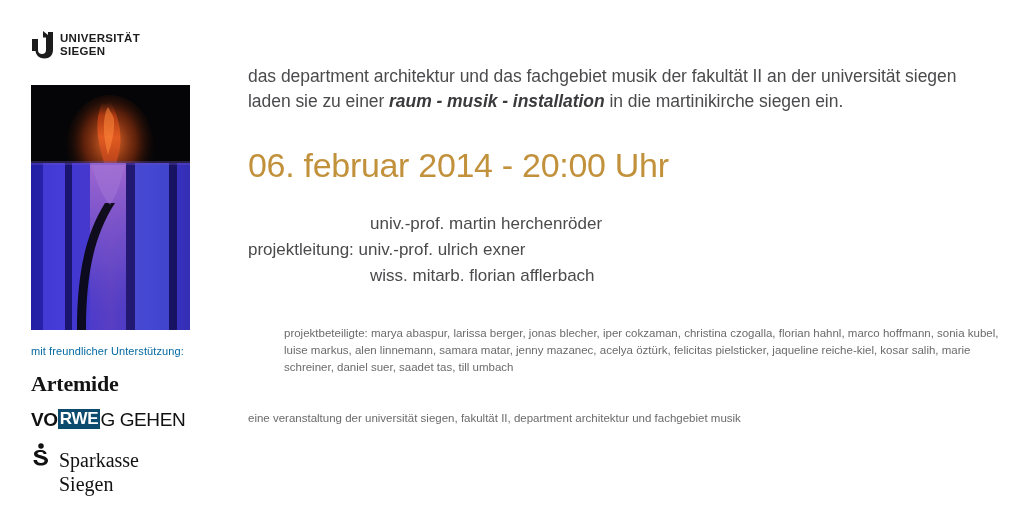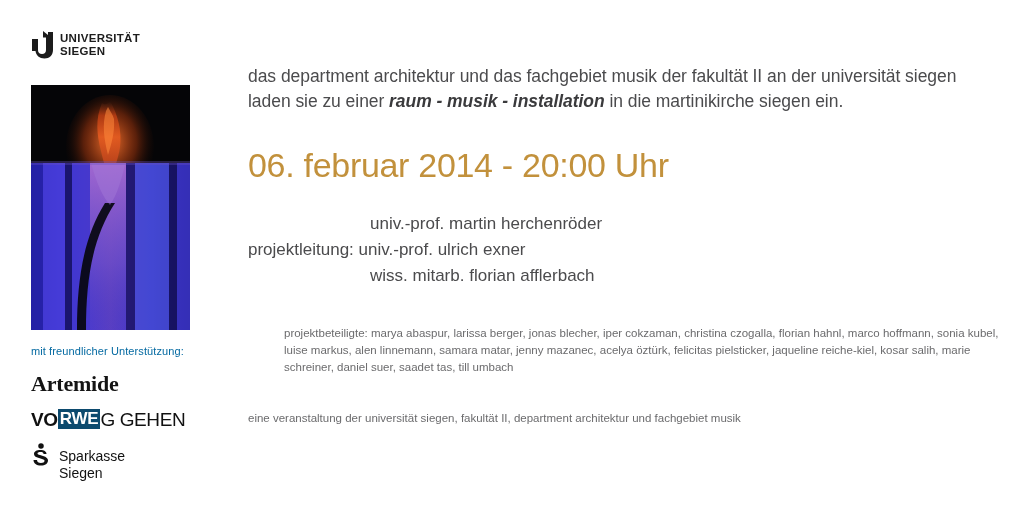--- a/index.html
+++ b/index.html
@@ -148,22 +148,23 @@
     height: 28px;
     flex: none;
   }
   #sponsor-sparkasse .spk-text {
     display: flex;
     flex-direction: column;
     line-height: 1.22;
     padding-top: 5px;
   }
   #sponsor-sparkasse .spk-text span {
-    font-size: 14px;
+    font-size: 20px;
     color: #111;
+    font-family: Liberation Serif, serif;
   }
 
   
   #main-column {
     position: absolute;
     left: 248px;
     top: 0;
     width: 740px;
     height: 507px;
   }

